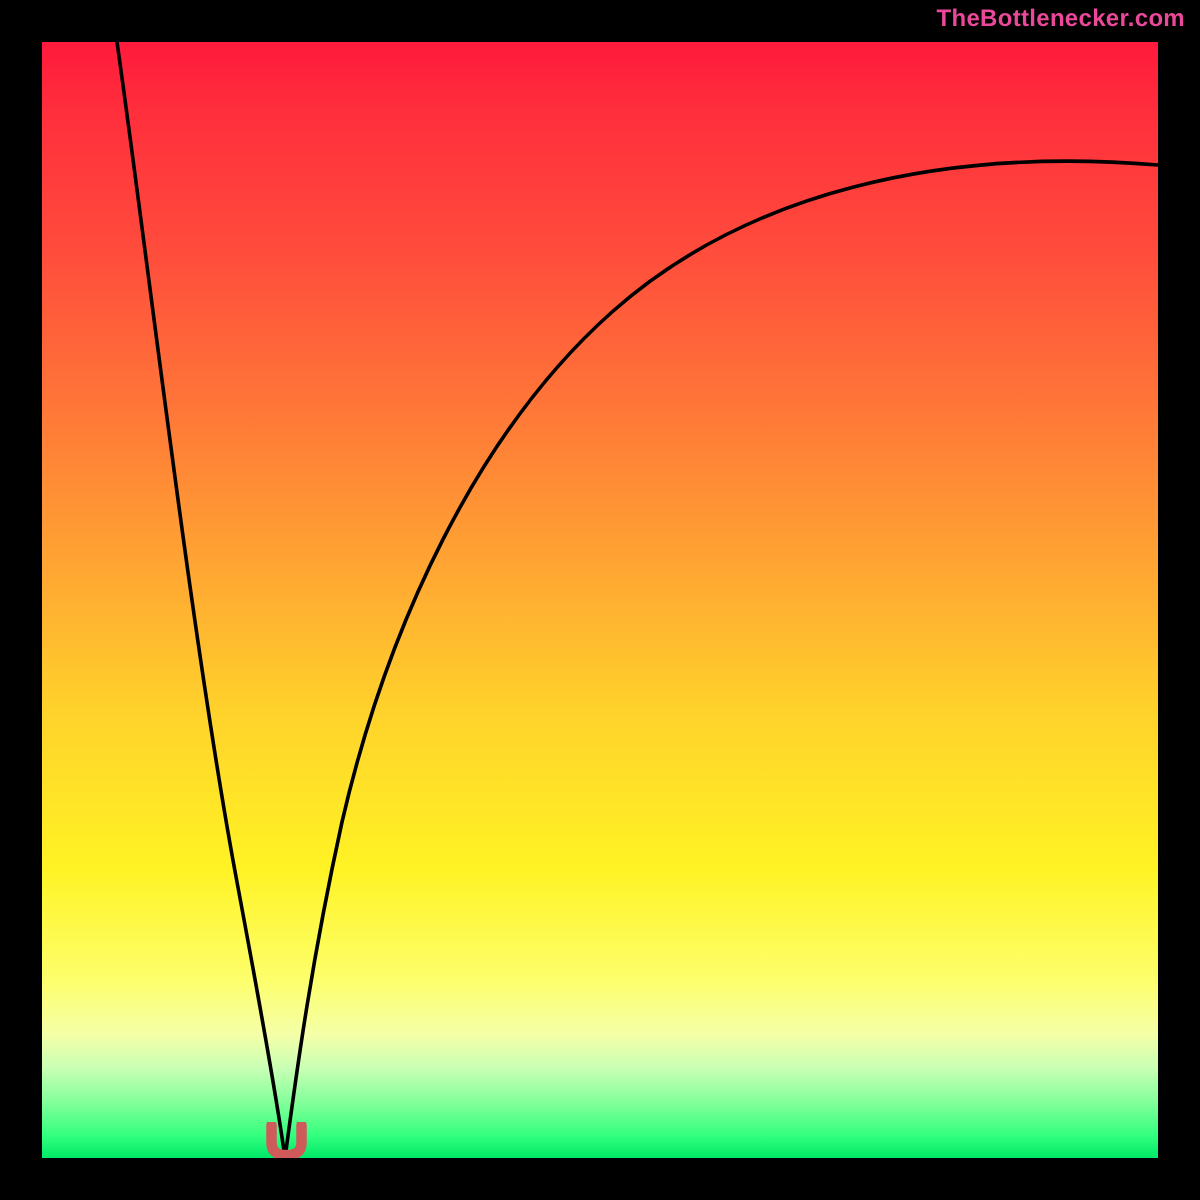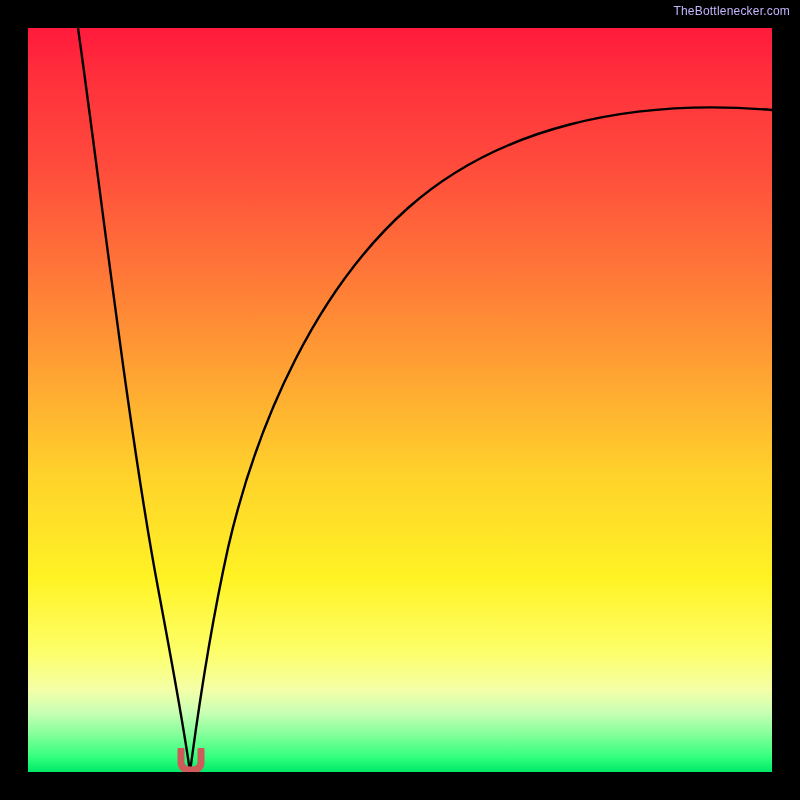--- a/index.html
+++ b/index.html
@@ -37,24 +37,24 @@
       #c8ffb4 92%,
       #83ff9a 95%,
       #33ff7e 98%,
       #00e867 100%
     );
   }
   .watermark {
     position: absolute;
     top: 4px;
     right: 10px;
-    color: #c4b5fd;
-    font-size: 12px;
+    color: #ec4899;
+    font-size: 16px;
     letter-spacing: 0.2px;
-    font-weight: 400;
+    font-weight: 700;
     user-select: none;
   }
   svg.curve {
     position: absolute;
     left: 0;
     top: 0;
     width: 744px;
     height: 744px;
     overflow: visible;
   }

